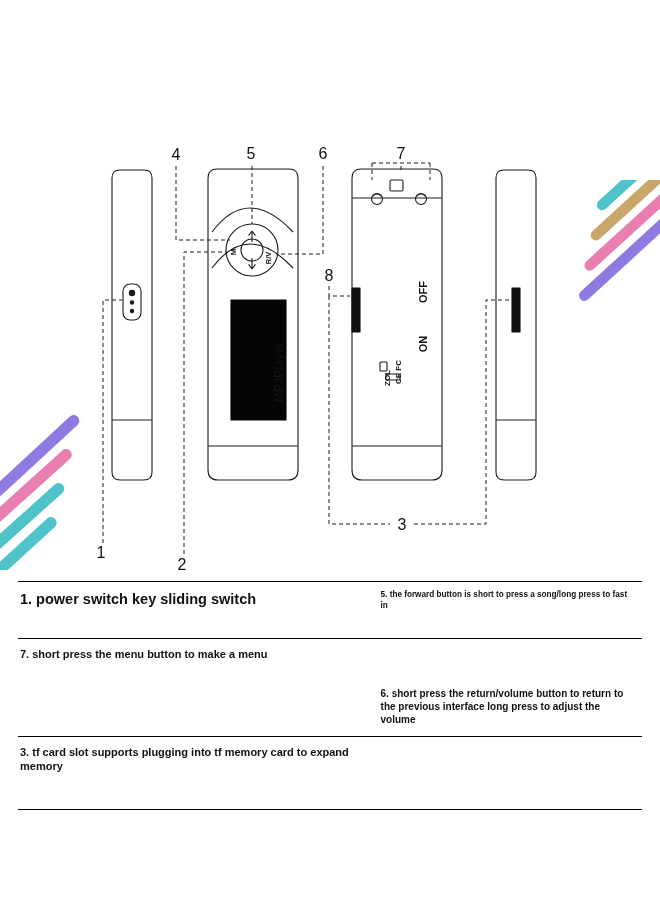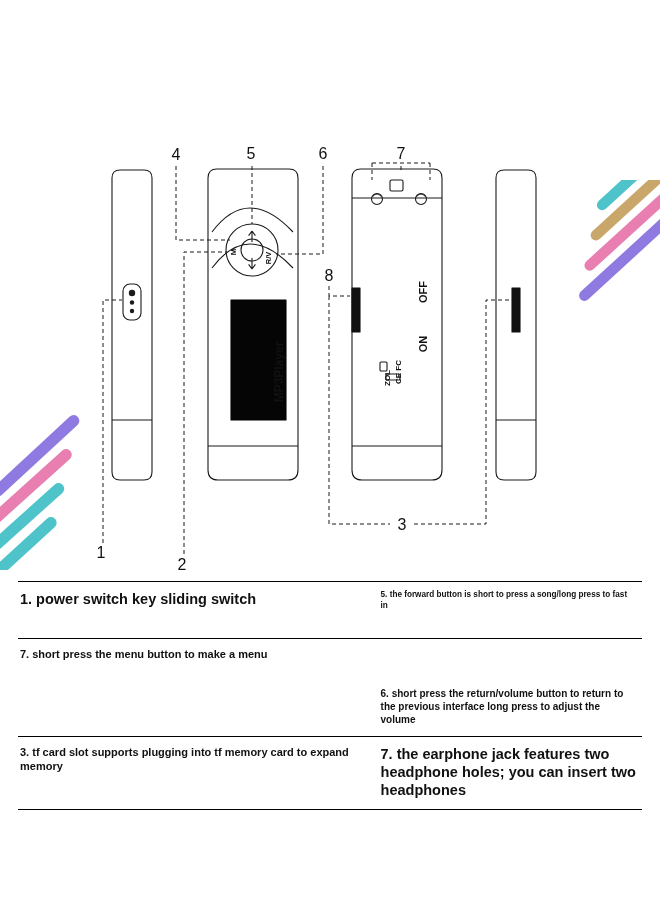--- a/index.html
+++ b/index.html
@@ -218,21 +218,18 @@
         <div class="t-lg">6. short press the return/volume button to return to the previous interface long press to adjust the volume</div>
       </div>
     </div>
 
     <hr class="rule">
 
     <div class="note-row row3">
       <div class="note-col left">
         <div class="t-xs">3. tf card slot supports plugging into tf memory card to expand memory</div>
       </div>
-      <div class="note-col right">
-        <div class="t-xl">7. the earphone jack features two headphone holes; you can insert two headphones</div>
-      </div>
     </div>
 
     <hr class="rule">
   </div>
 
 </div>
 
 </body></html>

